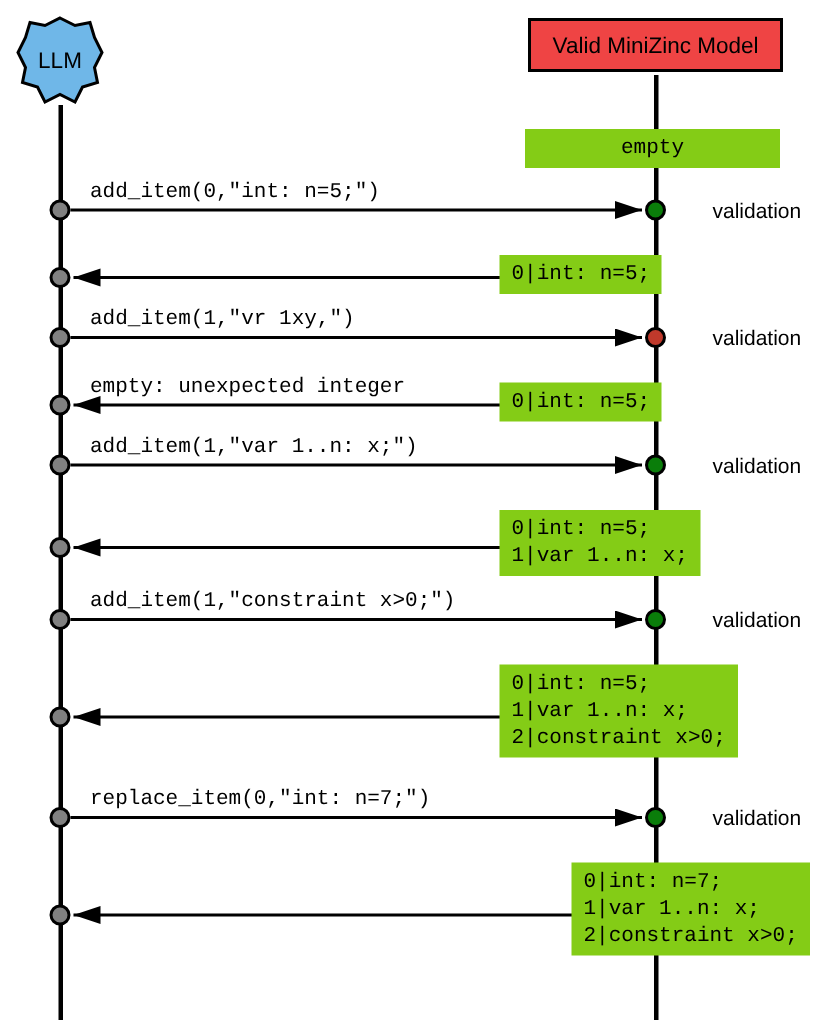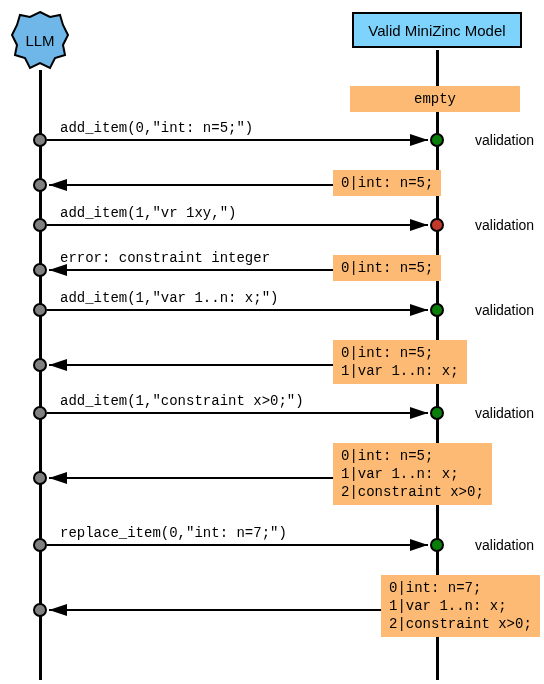--- a/index.html
+++ b/index.html
@@ -18,21 +18,21 @@
   .llm-seal {
     position: absolute;
     left: 10px; top: 10px;
     width: 60px; height: 60px;
     display: flex; align-items: center; justify-content: center;
   }
   .model-box {
     position: absolute;
     left: 352px; top: 12px;
     width: 170px; height: 36px;
-    background: #7dd3fc;
+    background: #ef4444;
     border: 2px solid #000;
     display: flex; align-items: center; justify-content: center;
     font-size: 15px;
   }
   .lifeline {
     position: absolute;
     width: 3px;
     background: #000;
   }
   .dot {
@@ -49,21 +49,21 @@
     position: absolute;
     white-space: pre;
   }
   .val-label {
     position: absolute;
     font-size: 14px;
     margin-left: 22px;
   }
   .state-box {
     position: absolute;
-    background: #fdba74;
+    background: #84cc16;
     padding: 4px 8px;
     white-space: pre;
     font-family: "Courier New", monospace;
     font-size: 14px;
     line-height: 18px;
   }
 </style>
 </head>
 <body>
 
@@ -127,21 +127,21 @@
 <div class="dot green" style="left:437px; top:545px;"></div>
 
 <div class="val-label" style="left:453px; top:132px;">validation</div>
 <div class="val-label" style="left:453px; top:217px;">validation</div>
 <div class="val-label" style="left:453px; top:302px;">validation</div>
 <div class="val-label" style="left:453px; top:405px;">validation</div>
 <div class="val-label" style="left:453px; top:537px;">validation</div>
 
 <div class="msg-label mono" style="left:60px; top:120px;">add_item(0,"int: n=5;")</div>
 <div class="msg-label mono" style="left:60px; top:205px;">add_item(1,"vr 1xy,")</div>
-<div class="msg-label mono" style="left:60px; top:250px;">error: constraint integer</div>
+<div class="msg-label mono" style="left:60px; top:250px;">empty: unexpected integer</div>
 <div class="msg-label mono" style="left:60px; top:290px;">add_item(1,"var 1..n: x;")</div>
 <div class="msg-label mono" style="left:60px; top:393px;">add_item(1,"constraint x&gt;0;")</div>
 <div class="msg-label mono" style="left:60px; top:525px;">replace_item(0,"int: n=7;")</div>
 
 <div class="state-box" style="left:350px; top:86px; width:170px; text-align:center;">empty</div>
 <div class="state-box" style="left:333px; top:170px;">0|int: n=5;</div>
 <div class="state-box" style="left:333px; top:255px;">0|int: n=5;</div>
 <div class="state-box" style="left:333px; top:340px;">0|int: n=5;
 1|var 1..n: x;</div>
 <div class="state-box" style="left:333px; top:443px;">0|int: n=5;

